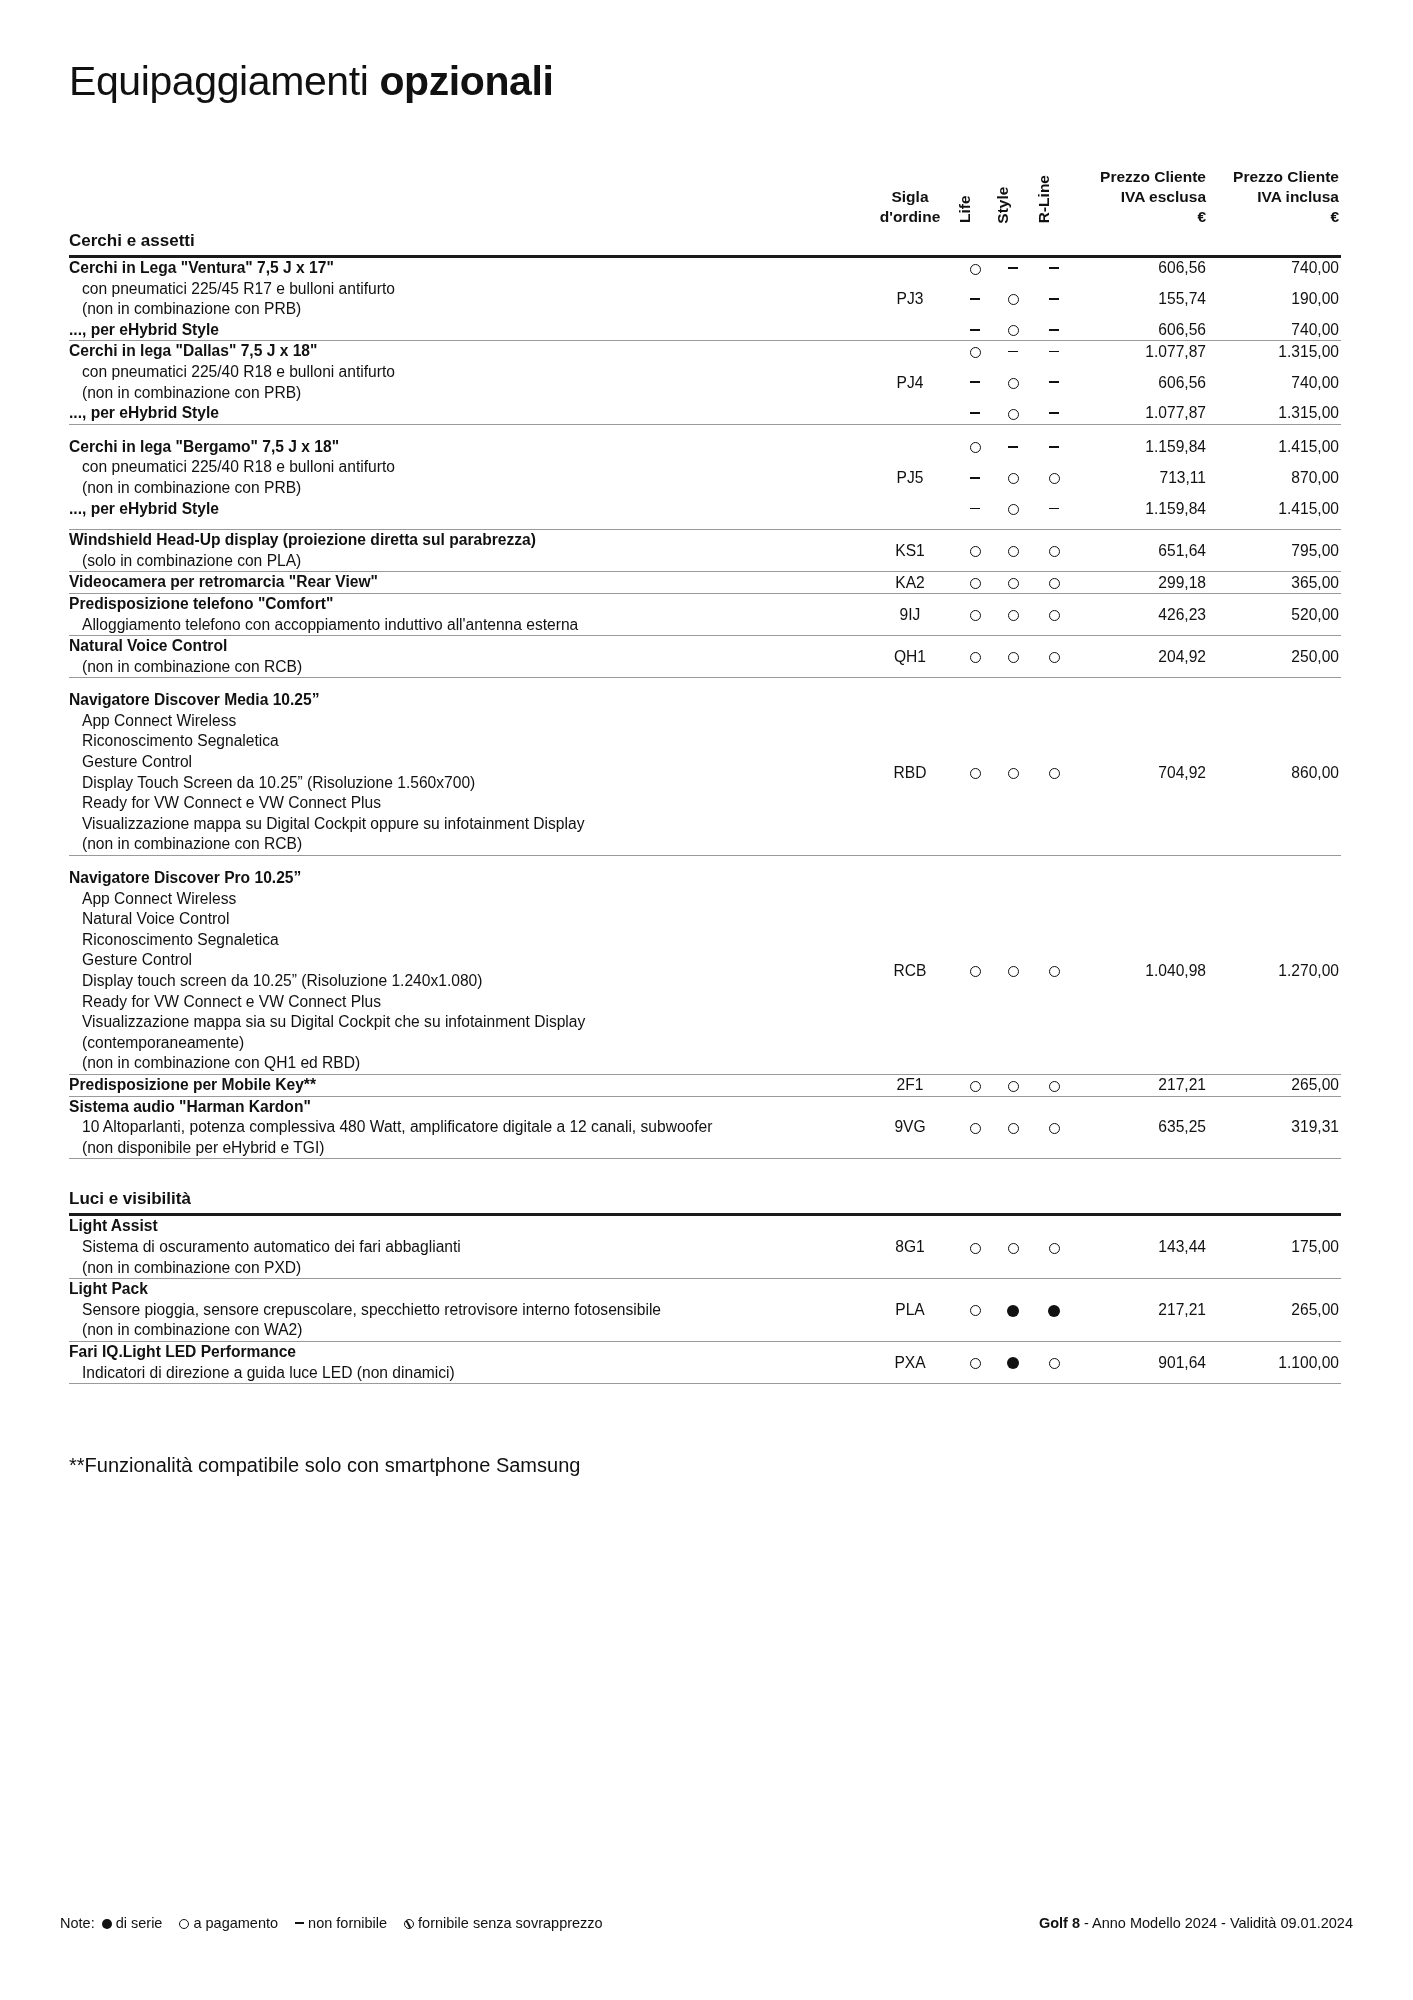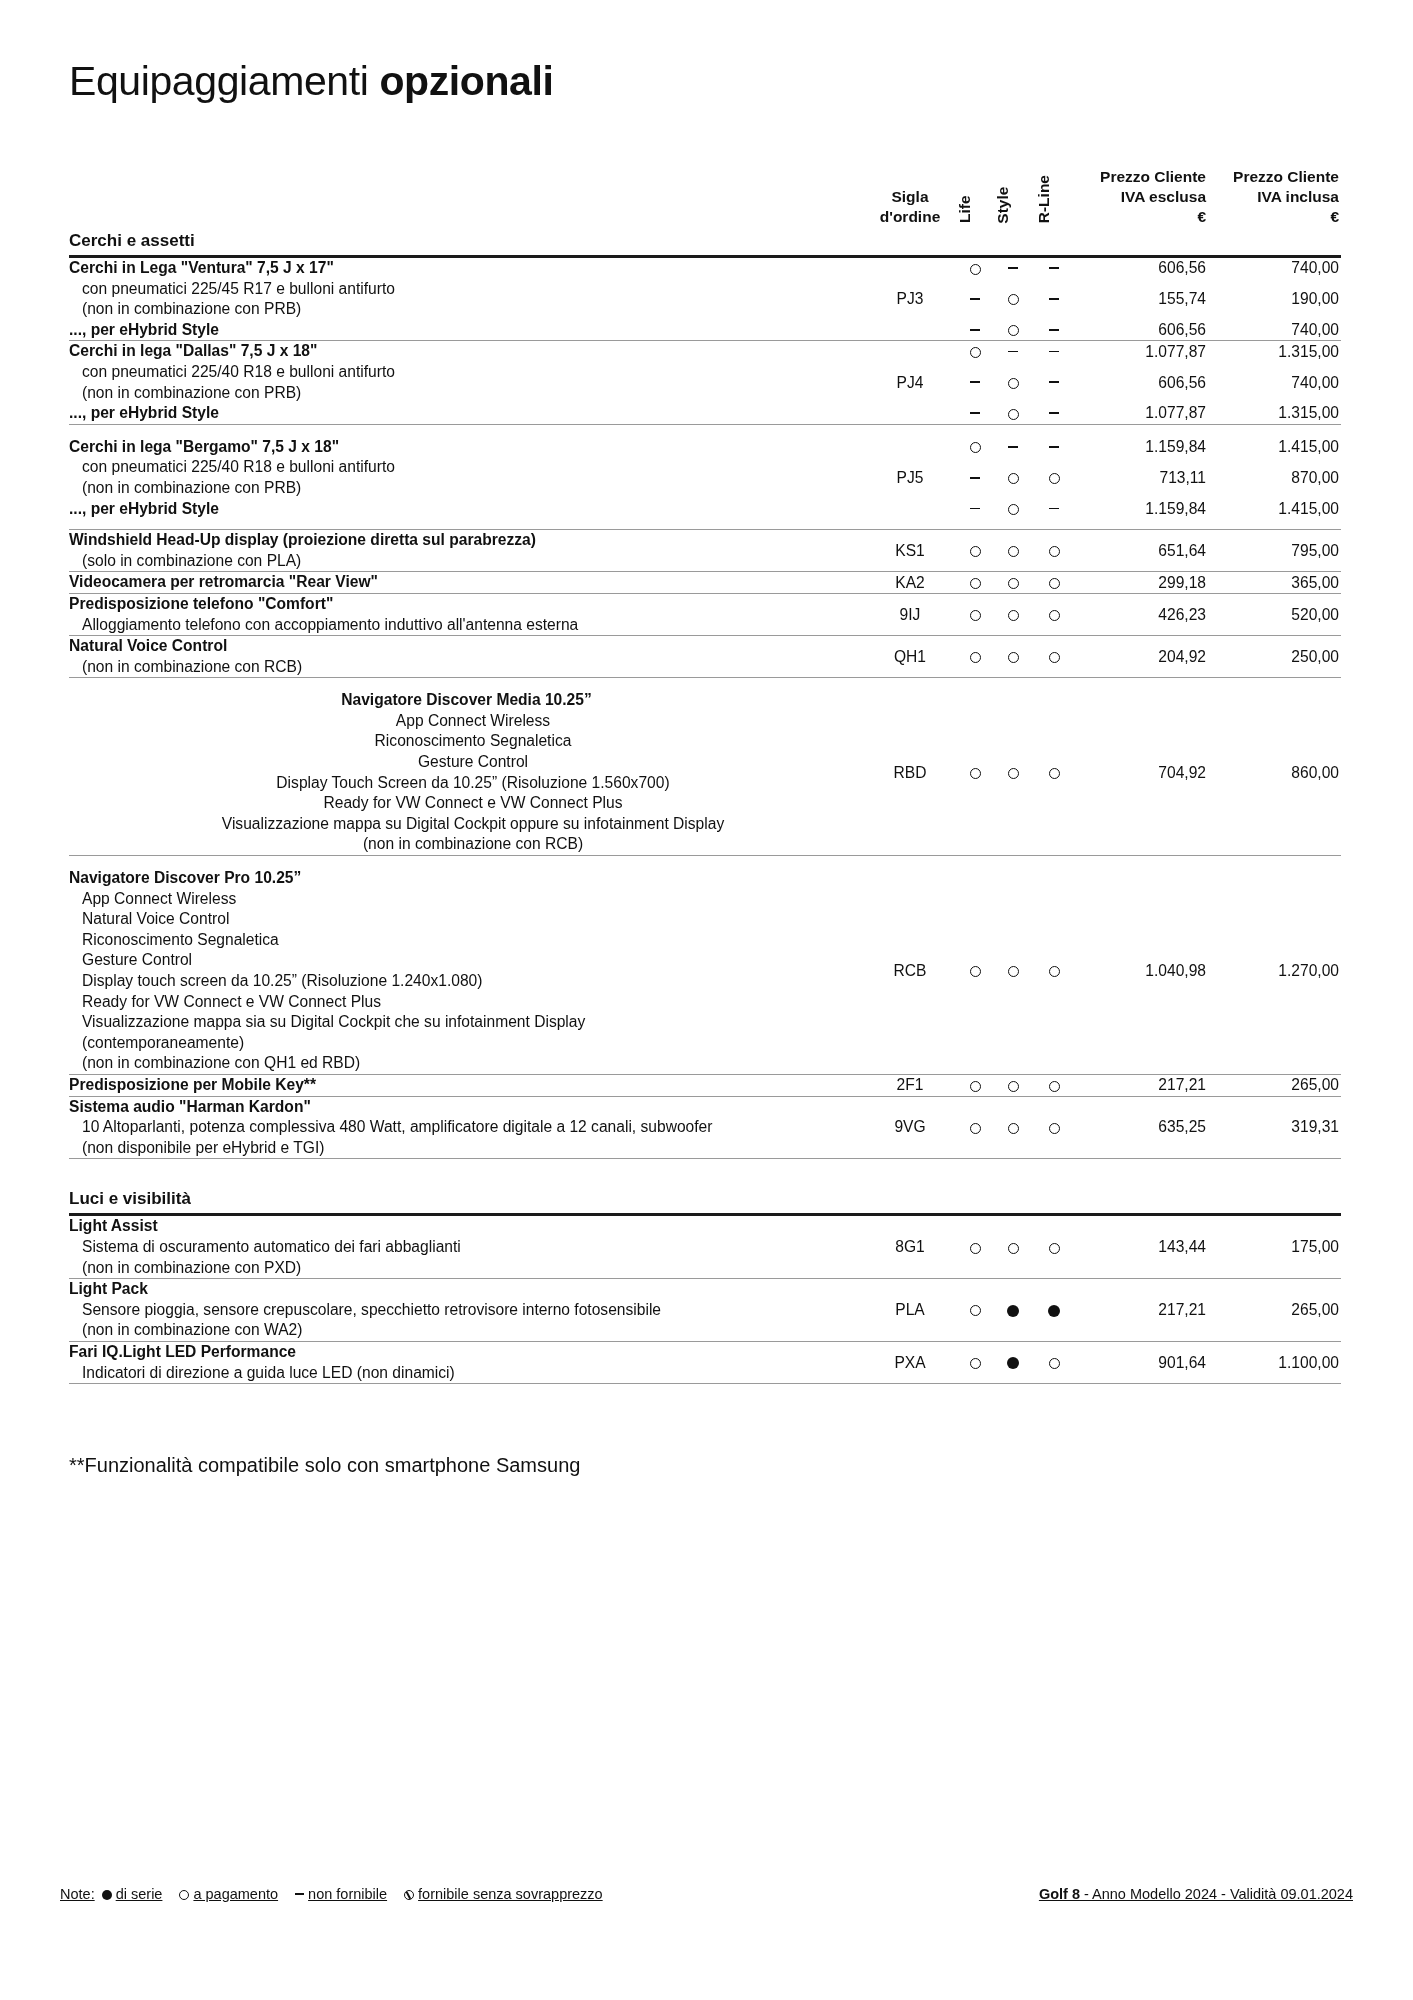--- a/index.html
+++ b/index.html
@@ -161,26 +161,25 @@
     margin-left: 9px;
     margin-top: 70px;
     font-size: 20px;
   }
 
   
   .footer {
     position: absolute;
     left: 60px;
     right: 60px;
-    bottom: 98px;
+    bottom: 69px;
     display: flex;
     justify-content: space-between;
     align-items: flex-end;
     font-size: 14.5px;
-    text-decoration: underline;
   }
   .footer-left { display: flex; align-items: baseline; gap: 0; white-space: nowrap; }
   .legend-item { margin-right: 17px; white-space: nowrap; }
   .legend-item:last-child { margin-right: 0; }
   .lg-sym { display: inline-block; vertical-align: middle; margin-right: 4px; }
   .lg-full {
     width: 10px; height: 10px; background: #111; border-radius: 50%;
   }
   .lg-open {
     width: 10px; height: 10px; border: 1.6px solid #111;
@@ -392,21 +391,21 @@
             <div class="ln ind">(non in combinazione con RCB)</div>
           </td>
           <td class="code-cell" style="">QH1</td>
           <td class="mark-cell" style=""><span class="mk mk-open"></span></td>
           <td class="mark-cell" style=""><span class="mk mk-open"></span></td>
           <td class="mark-cell" style=""><span class="mk mk-open"></span></td>
           <td class="price-cell" style="">204,92</td>
           <td class="price-cell" style="">250,00</td>
         </tr>
         <tr class="item">
-          <td class="desc-cell" style="padding-top:12px;text-align:center;">
+          <td class="desc-cell" style="padding-top:12px;">
             <div class="ln b">Navigatore Discover Media 10.25”</div>
             <div class="ln ind">App Connect Wireless</div>
             <div class="ln ind">Riconoscimento Segnaletica</div>
             <div class="ln ind">Gesture Control</div>
             <div class="ln ind">Display Touch Screen da 10.25” (Risoluzione 1.560x700)</div>
             <div class="ln ind">Ready for VW Connect e VW Connect Plus</div>
             <div class="ln ind">Visualizzazione mappa su Digital Cockpit oppure su infotainment Display</div>
             <div class="ln ind">(non in combinazione con RCB)</div>
           </td>
           <td class="code-cell" style="padding-top:12px;">RBD</td>

